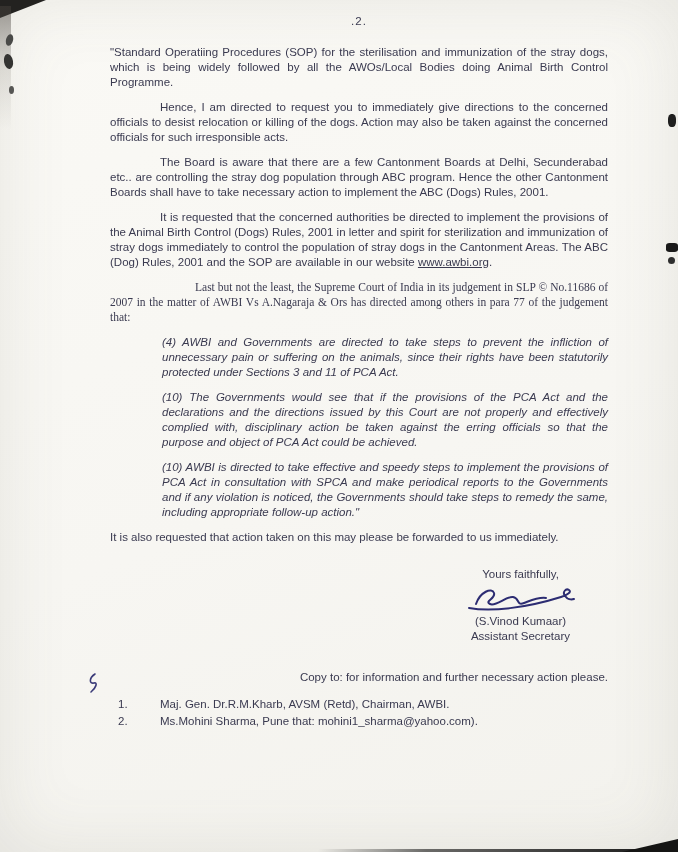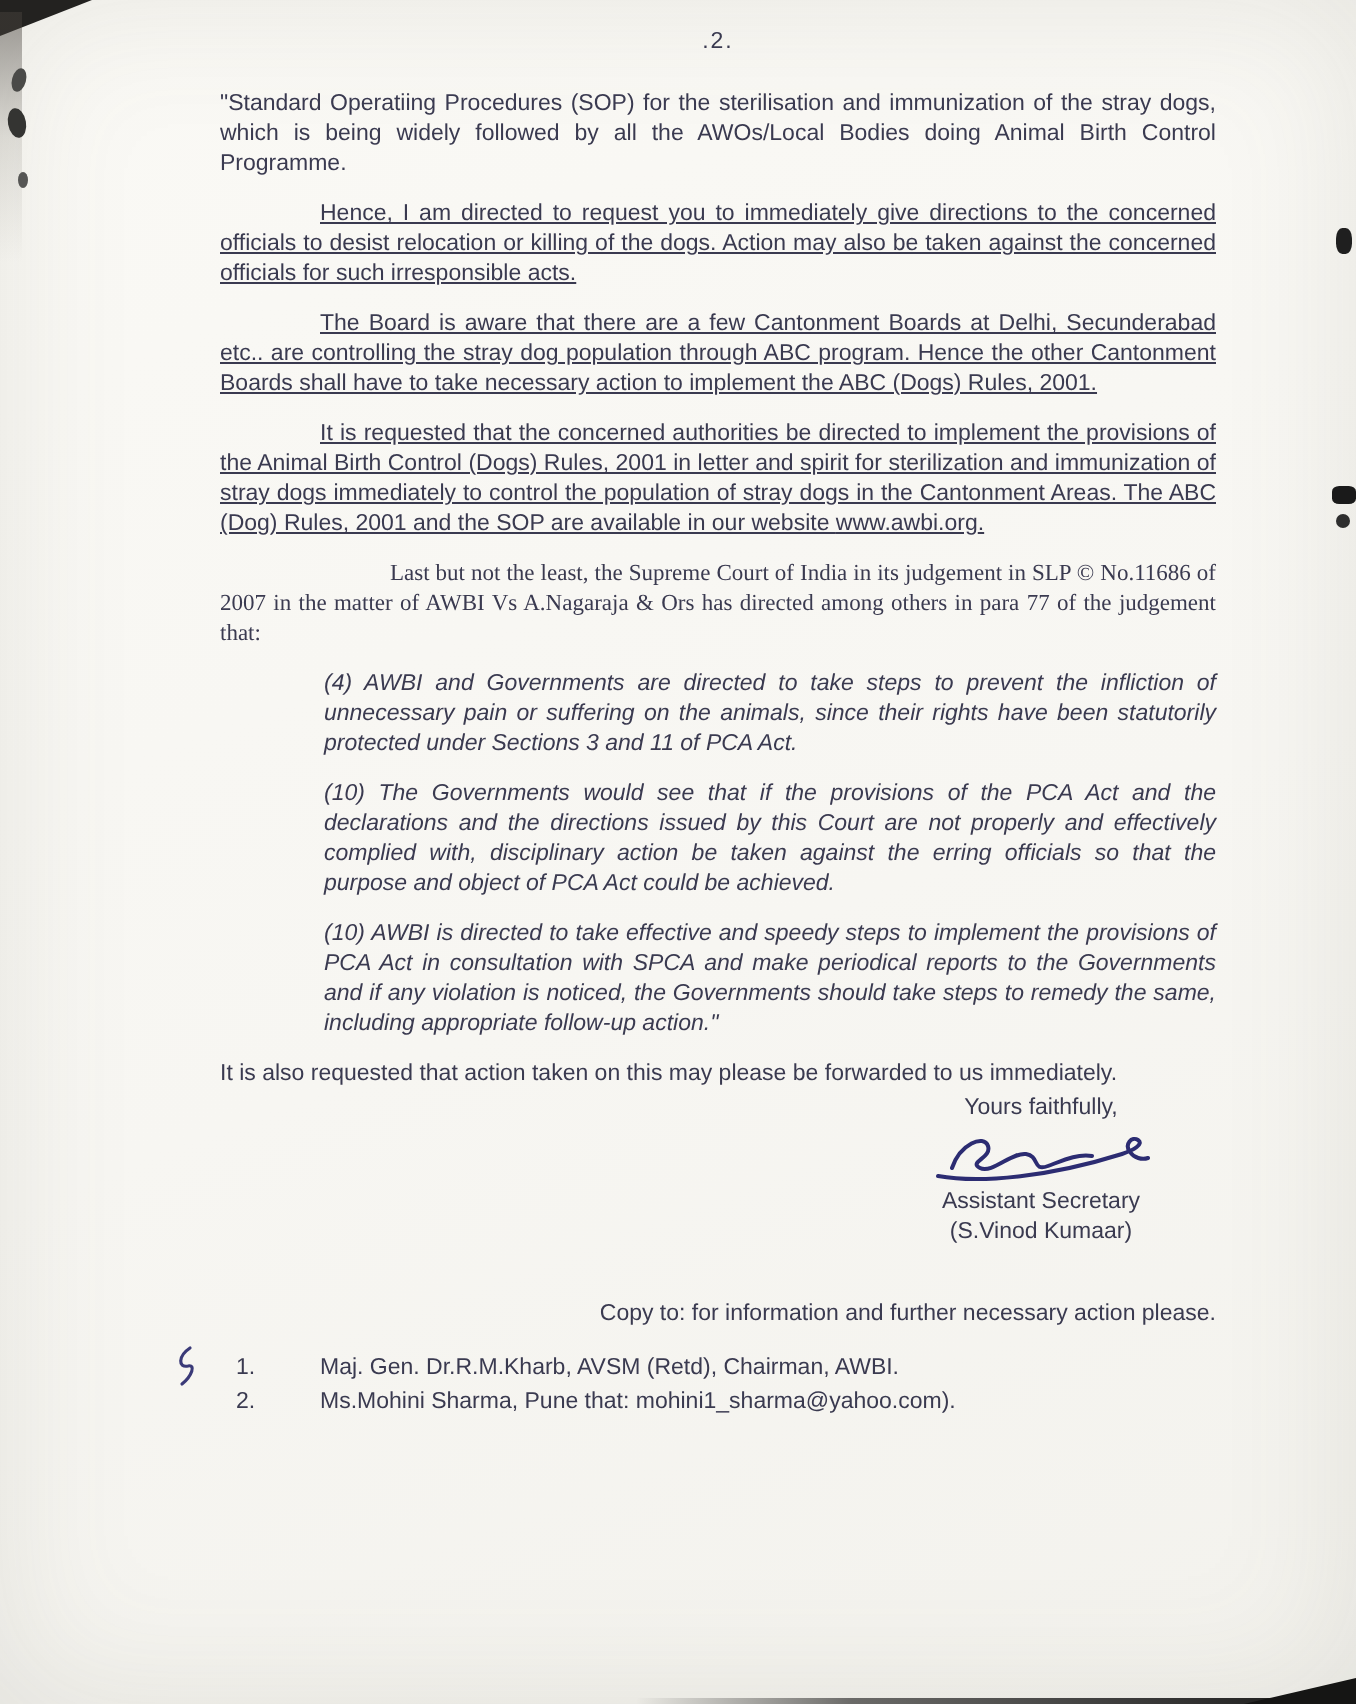--- a/index.html
+++ b/index.html
@@ -10,26 +10,26 @@
     box-shadow:inset 0 0 70px rgba(100,95,80,0.12);
     font-family:"Liberation Sans",sans-serif;
     color:#3a3a50;
   }
   .content{
     position:absolute;left:110px;top:14px;width:498px;
     font-size:11.5px;line-height:15px;text-align:justify;
   }
   .page-num{text-align:center;margin:0 0 16px;letter-spacing:1px;}
   .p{margin:0 0 10px;}
-  .indent{text-indent:50px;text-decoration:underline;}
+  .indent{text-indent:50px;}
   .indent-lg{text-indent:85px;font-family:Liberation Serif, serif;}
   .quote{margin:0 0 10px 52px;font-style:italic;}
   .closing{margin-top:4px;margin-bottom:0;}
   .link{text-decoration:underline;}
-  .sig{width:175px;margin:2px 0 0 auto;text-align:center;line-height:15px;}
+  .sig{width:175px;margin:22px 0 0 auto;text-align:center;line-height:15px;}
   .scribble{display:block;margin:2px auto 0;}
   .copyto{margin-top:26px;margin-bottom:0;text-align:right;}
   .list{margin-top:12px;padding-left:8px;}
   .list .row{display:flex;margin-bottom:2px;text-align:left;}
   .list .num{width:42px;flex:0 0 42px;}
   .list .txt{flex:1;}
   
   .art{position:absolute;pointer-events:none;}
   .wedge-tl{left:0;top:0;width:46px;height:18px;background:#232220;
     clip-path:polygon(0 0,100% 0,0 100%);}
@@ -71,22 +71,22 @@
     <p class="quote">(10) AWBI is directed to take effective and speedy steps to implement the provisions of PCA Act in consultation with SPCA and make periodical reports to the Governments and if any violation is noticed, the Governments should take steps to remedy the same, including appropriate follow-up action."</p>
 
     <p class="p closing">It is also requested that action taken on this may please be forwarded to us immediately.</p>
 
     <div class="sig">
       <div>Yours faithfully,</div>
       <svg class="scribble" width="110" height="30" viewBox="0 0 110 30" fill="none" stroke="#2c2c72" stroke-width="2" stroke-linecap="round">
         <path d="M10 20 C 14 8, 26 3, 28 9 C 30 15, 18 17, 24 20 C 30 23, 40 12, 47 13 C 54 14, 50 22, 58 19 C 66 16, 72 13, 80 14"></path>
         <path d="M3 24 C 25 28, 60 24, 95 13 C 101 11, 106 8, 103 6 C 100 4, 96 8, 99 12 C 101 15, 105 16, 108 15"></path>
       </svg>
+      <div>(S.Vinod Kumaar)</div>
       <div>Assistant Secretary</div>
-      <div>(S.Vinod Kumaar)</div>
     </div>
 
     <p class="p copyto">Copy to: for information and further necessary action please.</p>
 
     <div class="list">
       <div class="row">
         <span class="num">1.</span>
         <span class="txt">Maj. Gen. Dr.R.M.Kharb, AVSM (Retd), Chairman, AWBI.</span>
       </div>
       <div class="row">

